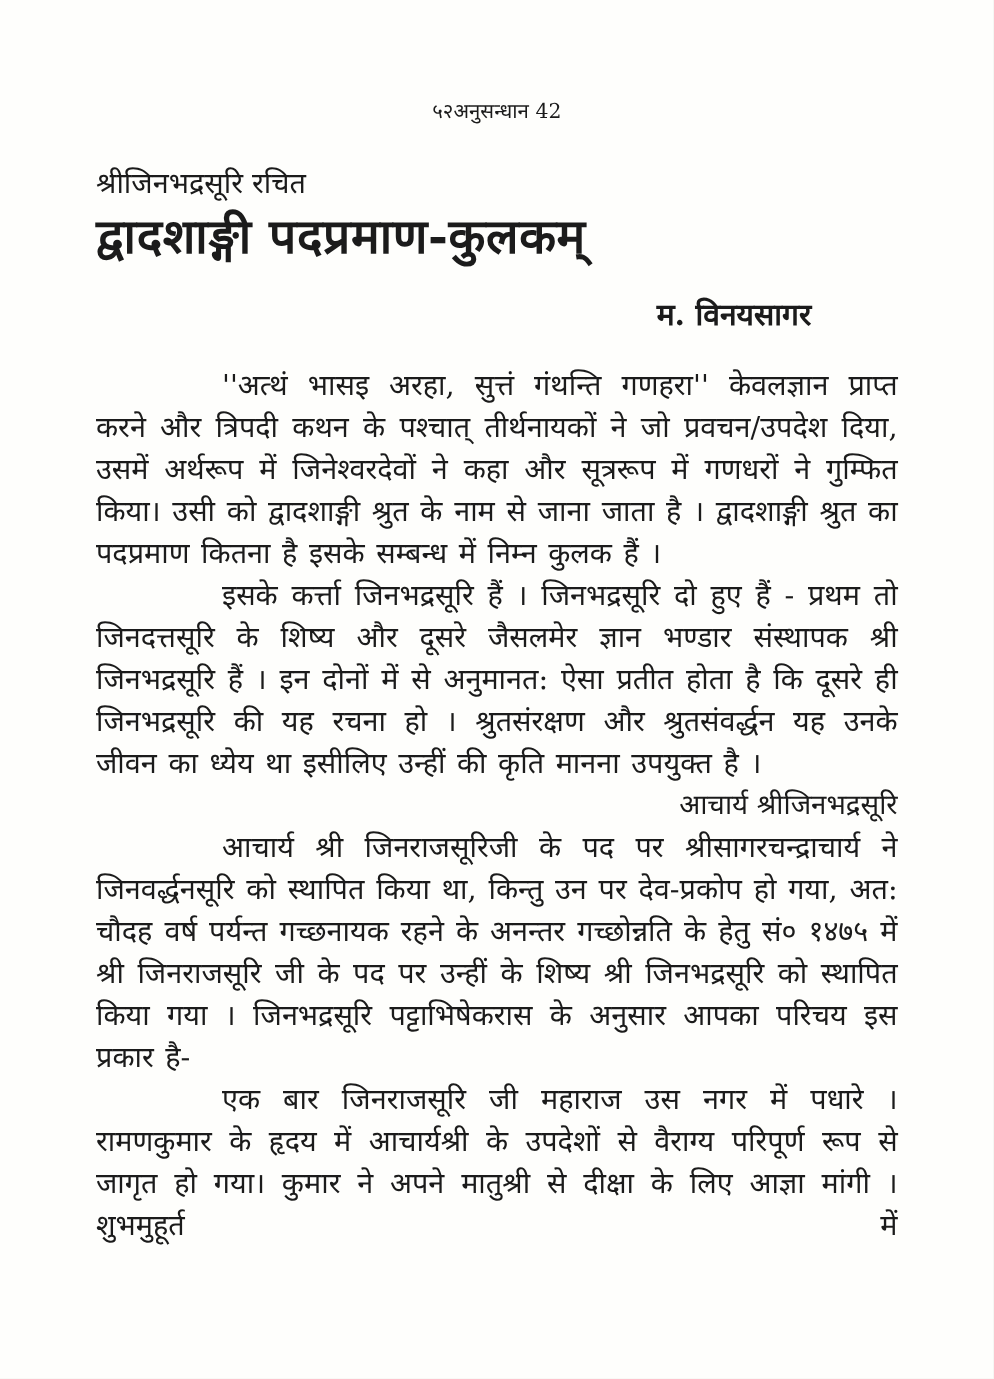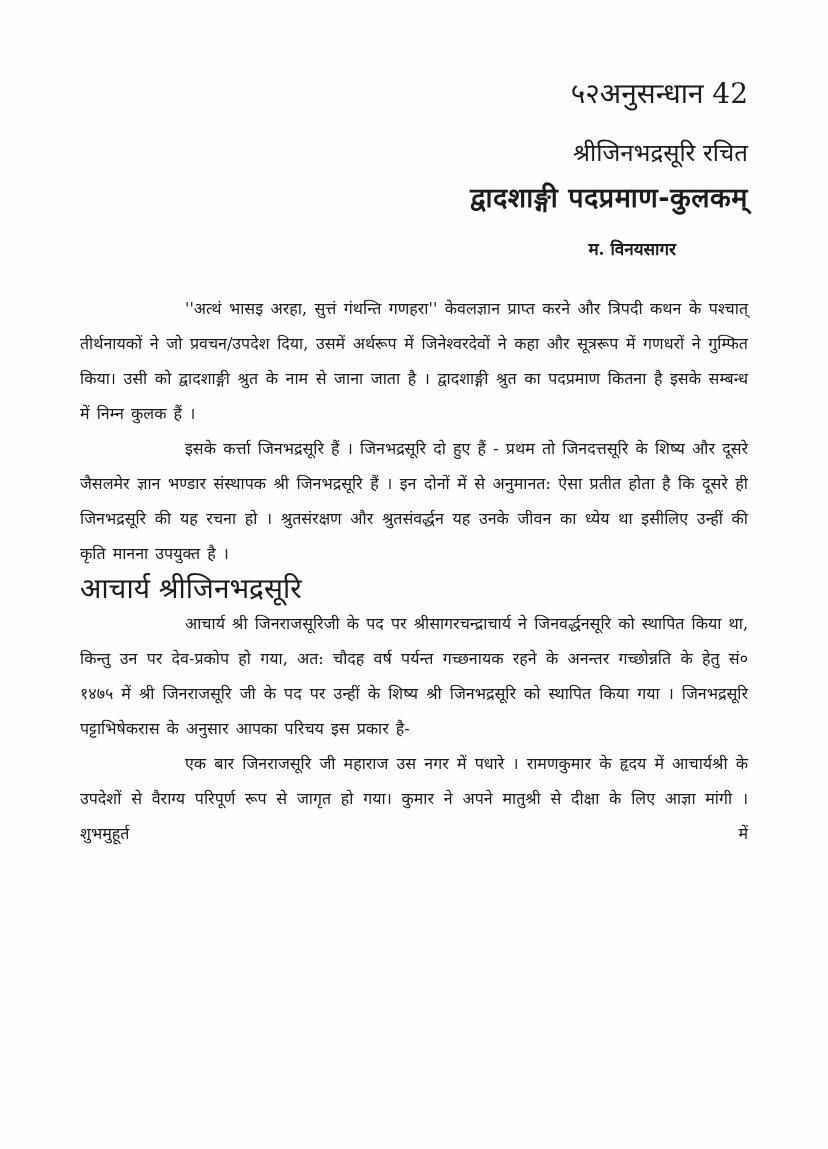--- a/index.html
+++ b/index.html
@@ -14,67 +14,67 @@
     box-sizing: border-box;
     background: #fefefc;
     outline: 1px solid #d9d9d2;
     padding: 80px 80px 0 80px;
     color: #1b1b1b;
     font-family: "DejaVu Serif", "Liberation Serif", serif;
     overflow: hidden;
   }
   .running-header {
     display: flex;
-    justify-content: flex-end;
+    justify-content: center;
     align-items: baseline;
-    font-size: 28px;
+    font-size: 17px;
     line-height: 27px;
   }
   .byline {
-    text-align: right;
+    text-align: left;
     font-size: 24px;
     line-height: 30px;
     margin-top: 31px;
   }
   .article-title {
-    text-align: right;
-    font-size: 27px;
+    text-align: left;
+    font-size: 40px;
     line-height: 42px;
     font-weight: bold;
     margin: 9px 0 0 0;
     letter-spacing: 0.5px;
   }
   .author {
     text-align: right;
     padding-right: 72px;
-    font-size: 17px;
+    font-size: 25px;
     line-height: 31px;
     font-weight: bold;
-    margin-top: 15px;
+    margin-top: 28px;
   }
   .body-text {
     margin-top: 26px;
   }
   .para {
     margin: 0;
-    font-size: 16px;
+    font-size: 24px;
     line-height: 35px;
     text-align: justify;
     text-indent: 105px;
     word-spacing: 2px;
   }
   .para.justify-last {
     text-align-last: justify;
   }
   .section-heading {
     margin: 0;
-    font-size: 28px;
+    font-size: 23px;
     line-height: 35px;
     font-weight: normal;
-    text-align: left;
+    text-align: right;
   }
 </style>
 </head>
 <body>
 
 <div class="page">
 
   <div class="running-header">
     <span>५२</span>
     <span>अनुसन्धान 42</span>

